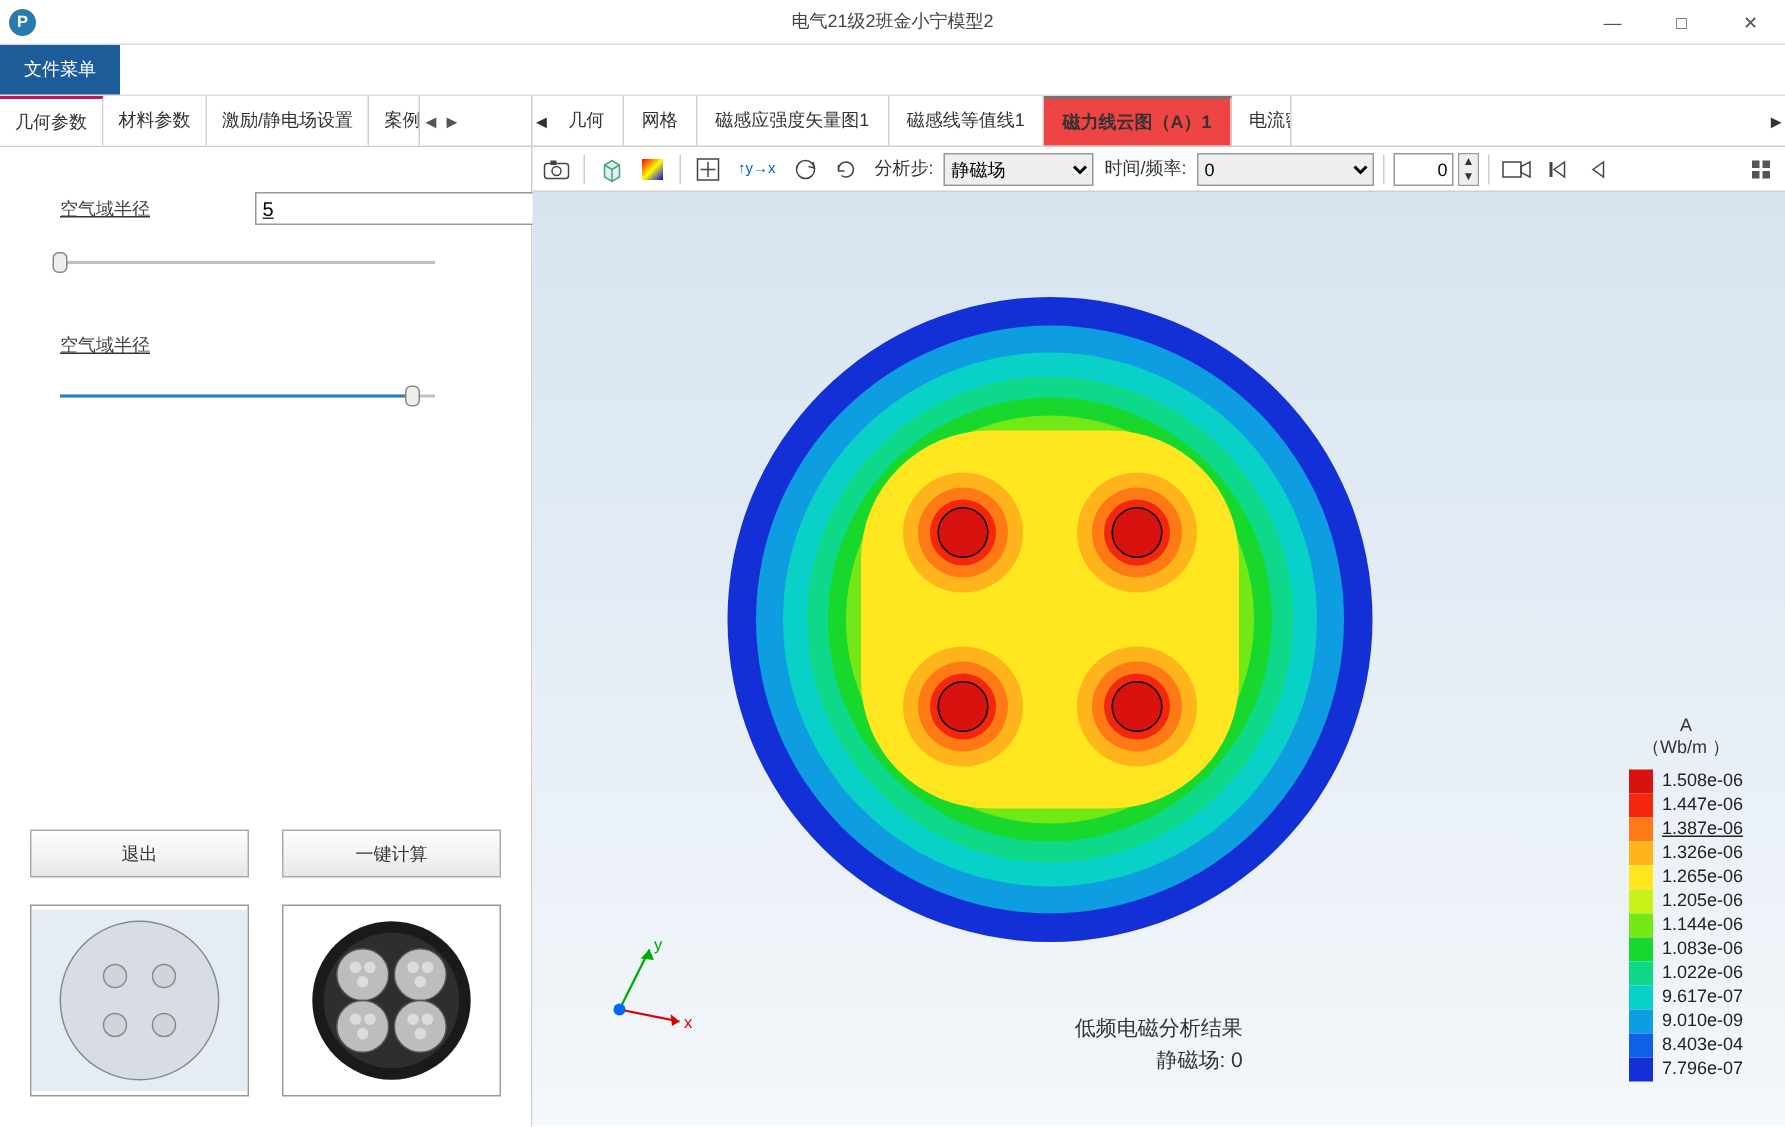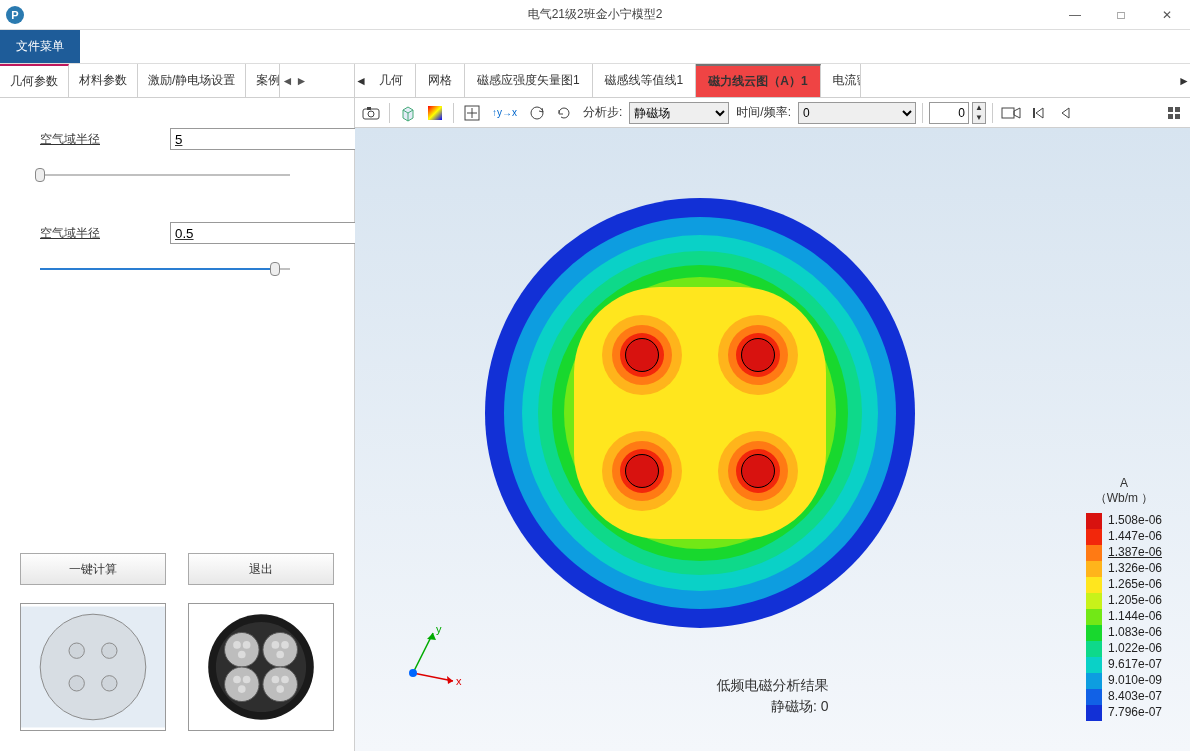--- a/index.html
+++ b/index.html
@@ -331,33 +331,32 @@
         </div>
         <div class="slider">
           <div class="track"></div>
             <div class="fill" id="fill1" style="width: 0%;"></div>
             <div class="thumb" id="thumb1" style="left: 0%;"></div>
         </div>
       </div>
       <div class="param-row">
         <div class="row-top">
           <label>空气域半径</label>
-          <input value="0.5" style="">
         </div>
         <div class="slider">
           <div class="track"></div>
             <div class="fill" id="fill2" style="width: 94%;"></div>
             <div class="thumb" id="thumb2" style="left: 94%;"></div>
         </div>
       </div>
     </div>
 
     <div class="btn-row">
+      <div class="btn">退出</div>
       <div class="btn">一键计算</div>
-      <div class="btn">退出</div>
     </div>
 
     <div class="thumb-row">
       <div class="thumb-box">
         <svg width="150" height="126" viewBox="0 0 150 126">
           <rect width="150" height="126" fill="#e4ecf4"></rect>
           <circle cx="75" cy="63" r="55" fill="#d7dde3" stroke="#888"></circle>
           <circle cx="58" cy="46" r="8" fill="#cfd5db" stroke="#888"></circle>
           <circle cx="92" cy="46" r="8" fill="#cfd5db" stroke="#888"></circle>
           <circle cx="58" cy="80" r="8" fill="#cfd5db" stroke="#888"></circle>
@@ -535,21 +534,21 @@
               <div style="height: 16px;">1.447e-06</div>
               <div style="height: 16px; text-decoration: underline;">1.387e-06</div>
               <div style="height: 16px;">1.326e-06</div>
               <div style="height: 16px;">1.265e-06</div>
               <div style="height: 16px;">1.205e-06</div>
               <div style="height: 16px;">1.144e-06</div>
               <div style="height: 16px;">1.083e-06</div>
               <div style="height: 16px;">1.022e-06</div>
               <div style="height: 16px;">9.617e-07</div>
               <div style="height: 16px;">9.010e-09</div>
-              <div style="height: 16px;">8.403e-07</div>
+              <div style="height: 16px;">8.403e-04</div>
               <div style="height: 16px;">7.796e-07</div>
             </div>
         </div>
       </div>
     <div class="disc" style="left: 130px; top: 70px; width: 430px; height: 430px; background: rgb(18, 48, 214);"></div>
         <div class="disc" style="left: 149px; top: 89px; width: 392px; height: 392px; background: rgb(13, 157, 224);"></div>
         <div class="disc" style="left: 167px; top: 107px; width: 356px; height: 356px; background: rgb(10, 209, 199);"></div>
         <div class="disc" style="left: 183px; top: 123px; width: 324px; height: 324px; background: rgb(14, 217, 138);"></div>
         <div class="disc" style="left: 197px; top: 137px; width: 296px; height: 296px; background: rgb(24, 216, 46);"></div>
         <div class="disc" style="left: 209px; top: 149px; width: 272px; height: 272px; background: rgb(114, 232, 22);"></div>

